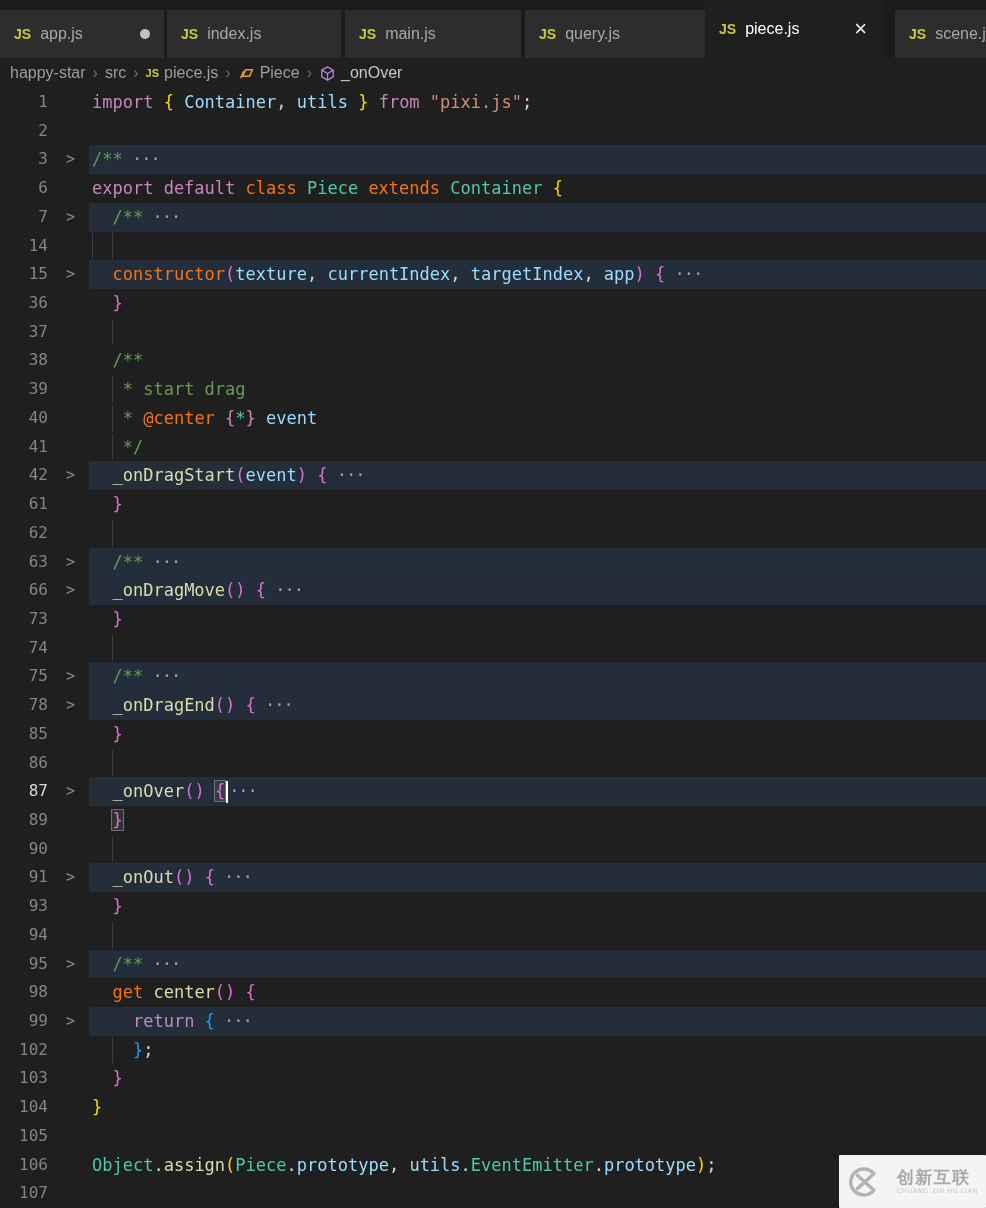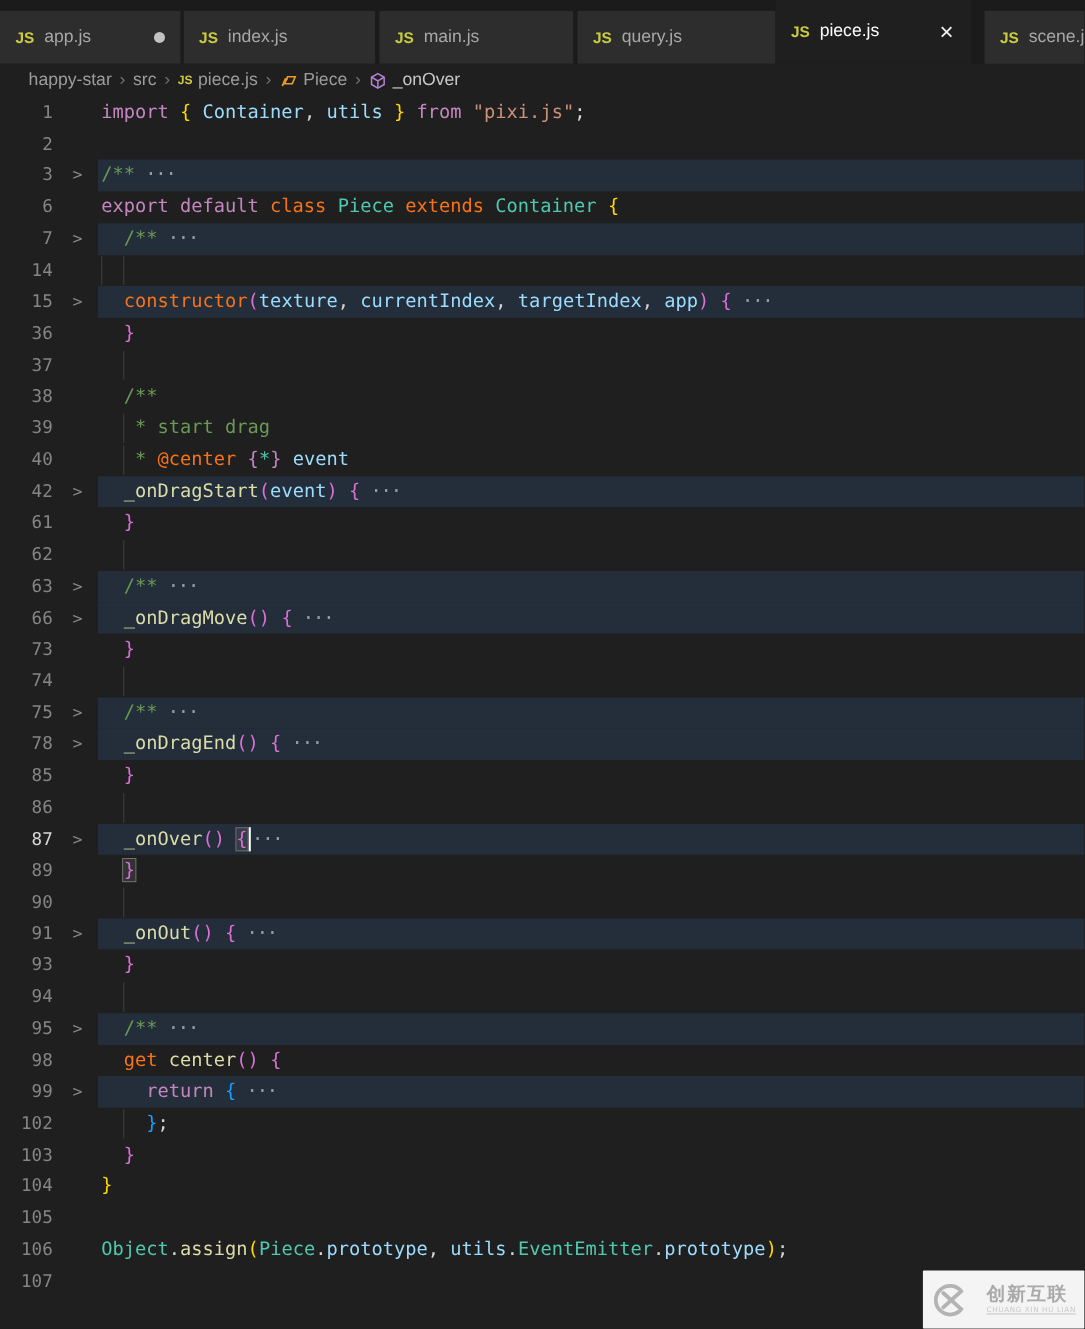--- a/index.html
+++ b/index.html
@@ -17,21 +17,21 @@
   }
   .tab.active{top:0;height:58px;background:#1f1f1f;}
   .jsbadge{color:#cbcb41;font-weight:bold;font-size:14px;margin-right:9px;flex:none;}
   .tab-label{color:#a8a8a8;font-size:16px;white-space:nowrap;}
   .tab.active .tab-label{color:#ffffff;}
   .tab-dot{width:10px;height:10px;border-radius:50%;background:#c2c2c2;margin-left:auto;flex:none;}
   .tab-close{margin-left:auto;color:#f2f2f2;font-size:22px;line-height:1;flex:none;padding:0 2px;}
   
   .breadcrumbs{
     position:absolute;top:58px;left:0;width:864px;height:30px;background:#1f1f1f;
-    display:flex;align-items:center;padding-left:26px;box-sizing:border-box;
+    display:flex;align-items:center;padding-left:10px;box-sizing:border-box;
     font-size:16px;color:#9d9d9d;white-space:nowrap;
   }
   .bc-item{display:flex;align-items:center;cursor:pointer;}
   .bc-item:last-child .bc-label{color:#c8c8c8;}
   .bc-sep{margin:0 7px;color:#707070;}
   .bc-icon{display:flex;align-items:center;margin-right:5px;}
   .bc-jsbadge{color:#cbcb41;font-weight:bold;font-size:11px;}
   
   .editor{
     position:absolute;top:88px;left:0;width:986px;bottom:0;
@@ -52,21 +52,21 @@
   .c-b1{color:#FFD700}.c-b2{color:#DA70D6}.c-b3{color:#179FFF}
   .c-fold{color:#97a0ab;letter-spacing:-1px;}
   .c-ws{color:#d4d4d4}
   
   .watermark{
     position:absolute;right:0;bottom:0;width:147px;height:53px;background:#f4f4f4;
     display:flex;align-items:center;justify-content:center;gap:16px;border-radius:1px;
   }
   .wm-text{display:flex;flex-direction:column;align-items:flex-start;font-family:"DejaVu Sans",sans-serif;}
   .wm-title{font-size:17px;color:#a9a9a9;font-weight:bold;letter-spacing:1.5px;line-height:1.1;}
-  .wm-sub{font-size:6.5px;color:#c8c8c8;letter-spacing:.6px;margin-top:1px;text-decoration:underline;}
+  .wm-sub{font-size:6.5px;color:#c8c8c8;letter-spacing:.6px;margin-top:1px;}
 </style>
 </head>
 <body>
 
 <div class="tabbar">
     <div class="tab" style="left: 0px; width: 164px;">
       <span class="jsbadge">JS</span>
       <span class="tab-label">app.js</span>
       <span class="tab-dot"></span>
     </div>
@@ -181,20 +181,25 @@
     </div>
     <div class="row">
       <div class="lnum">39</div>
       <div class="chev"></div>
       <div class="code"><div class="guide" style="left: 23.48px;"></div><span class="tok c-ws">   </span><span class="tok c-com">* start drag</span></div>
     </div>
     <div class="row">
       <div class="lnum">40</div>
       <div class="chev"></div>
       <div class="code"><div class="guide" style="left: 23.48px;"></div><span class="tok c-ws">   </span><span class="tok c-com">* </span><span class="tok c-blue">@center </span><span class="tok c-kw">{</span><span class="tok c-teal">*</span><span class="tok c-kw">}</span><span class="tok c-var"> event</span></div>
+    </div>
+    <div class="row">
+      <div class="lnum">41</div>
+      <div class="chev"></div>
+      <div class="code"><div class="guide" style="left: 23.48px;"></div><span class="tok c-ws">   </span><span class="tok c-com">*/</span></div>
     </div>
     <div class="row">
       <div class="lnum">42</div>
       <div class="chev">&gt;</div>
       <div class="code hl"><span class="tok c-ws">  </span><span class="tok c-fn">_onDragStart</span><span class="tok c-b2">(</span><span class="tok c-var">event</span><span class="tok c-b2">)</span><span class="tok c-b2"> {</span><span class="tok c-fold"> ···</span></div>
     </div>
     <div class="row">
       <div class="lnum">61</div>
       <div class="chev"></div>
       <div class="code"><span class="tok c-ws">  </span><span class="tok c-b2">}</span></div>

